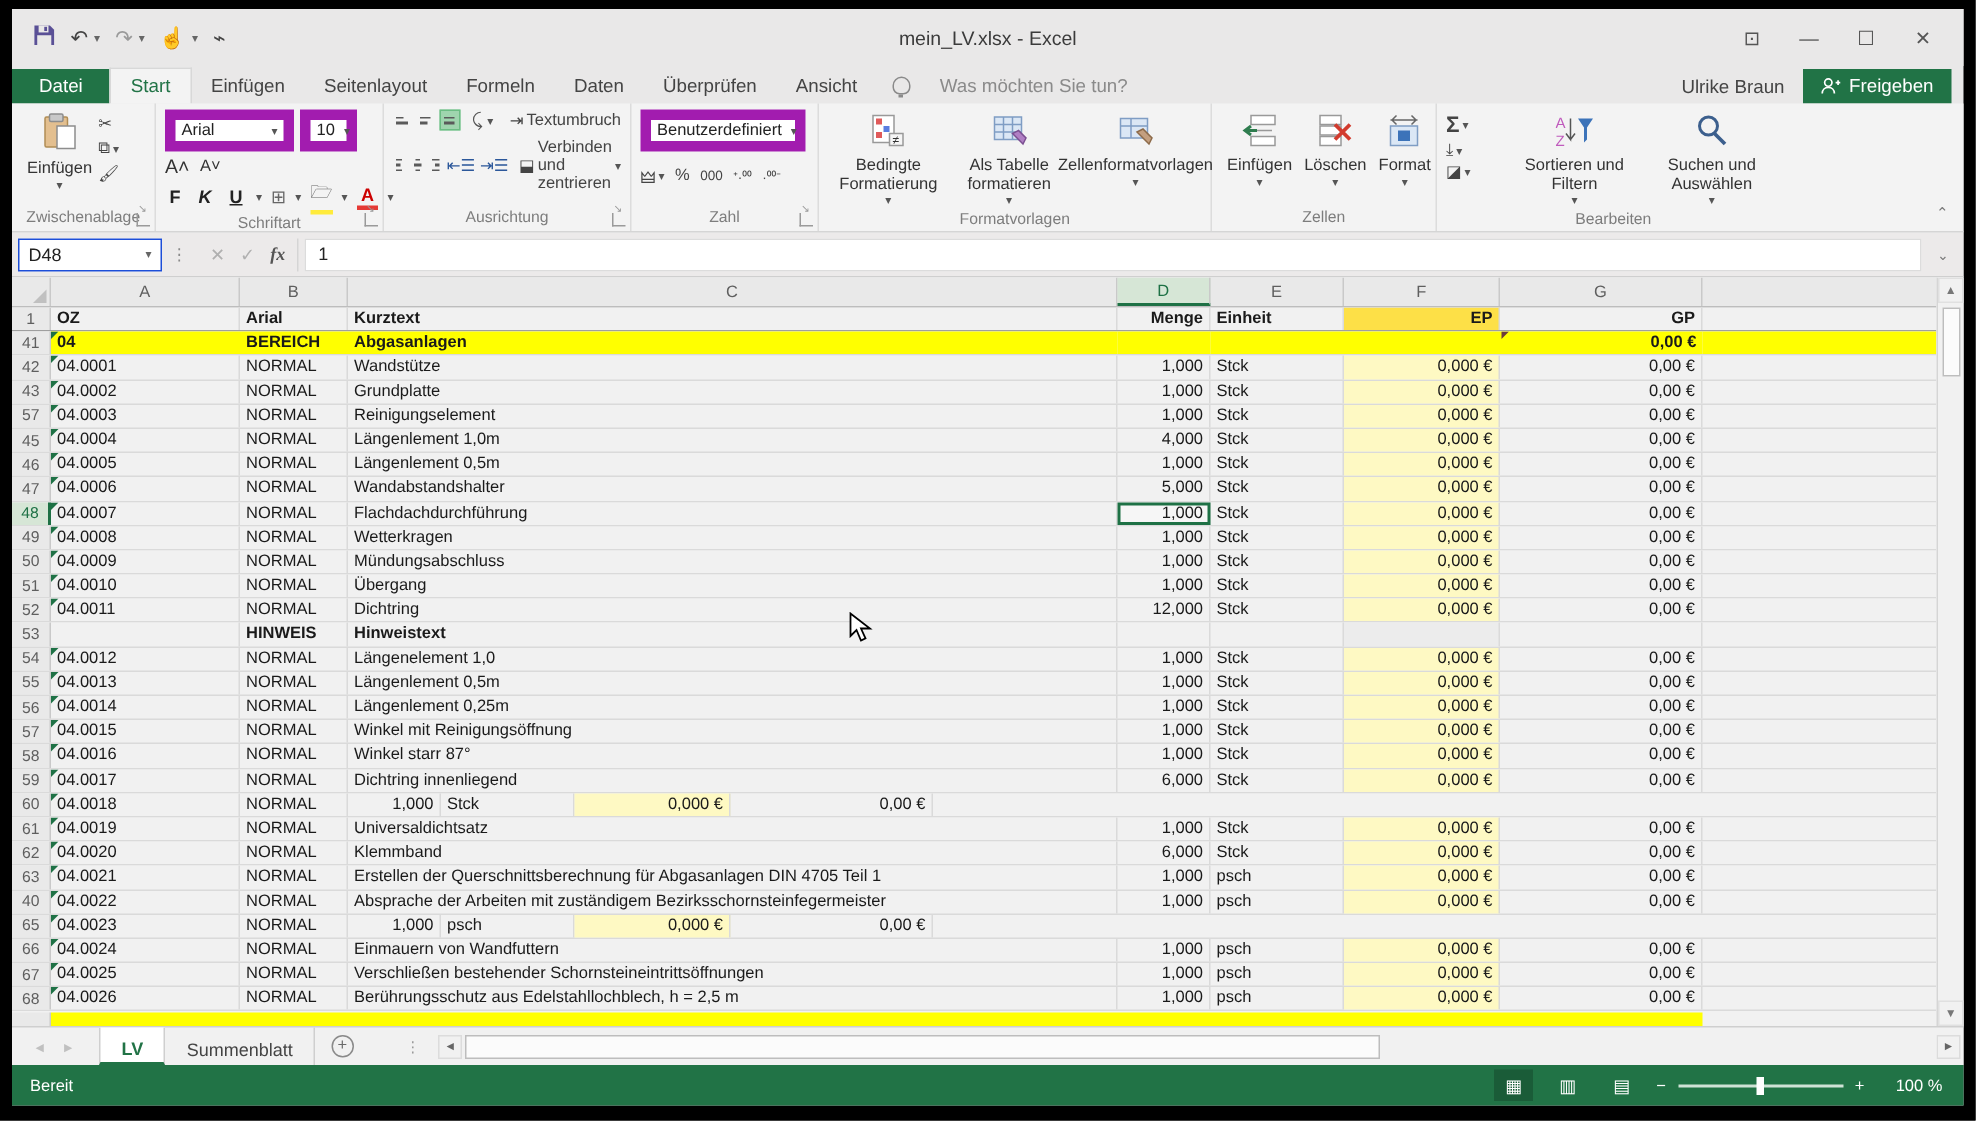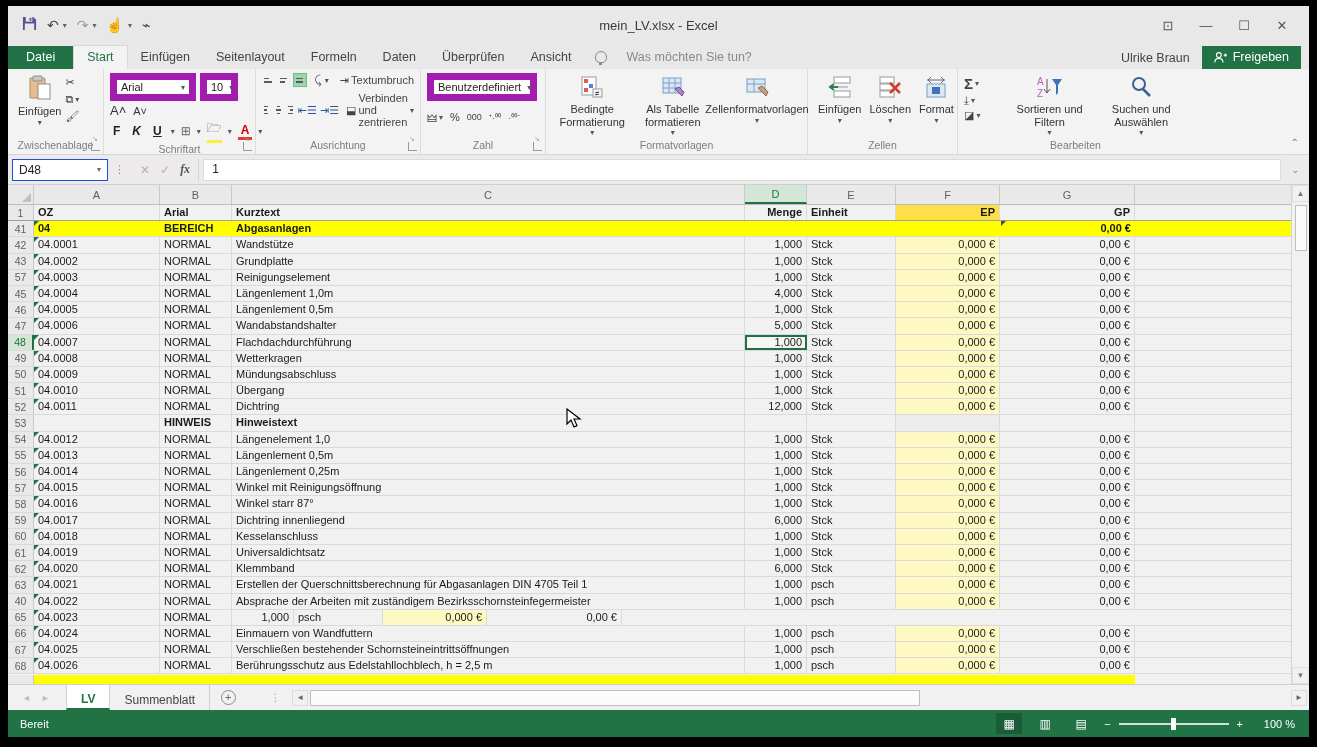--- a/index.html
+++ b/index.html
@@ -666,21 +666,20 @@
             <div class="c cd">6,000</div>
             <div class="c ce">Stck</div>
             <div class="c cf">0,000 €</div>
             <div class="c cg">0,00 €</div>
             <div class="c cx"></div>
           </div>
           <div class="r ">
             <div class="gut">60</div>
             <div class="c ca">04.0018<span class="tri"></span></div>
             <div class="c cb">NORMAL</div>
-            <div class="c cc">Kesselanschluss</div>
             <div class="c cd">1,000</div>
             <div class="c ce">Stck</div>
             <div class="c cf">0,000 €</div>
             <div class="c cg">0,00 €</div>
             <div class="c cx"></div>
           </div>
           <div class="r ">
             <div class="gut">61</div>
             <div class="c ca">04.0019<span class="tri"></span></div>
             <div class="c cb">NORMAL</div>

